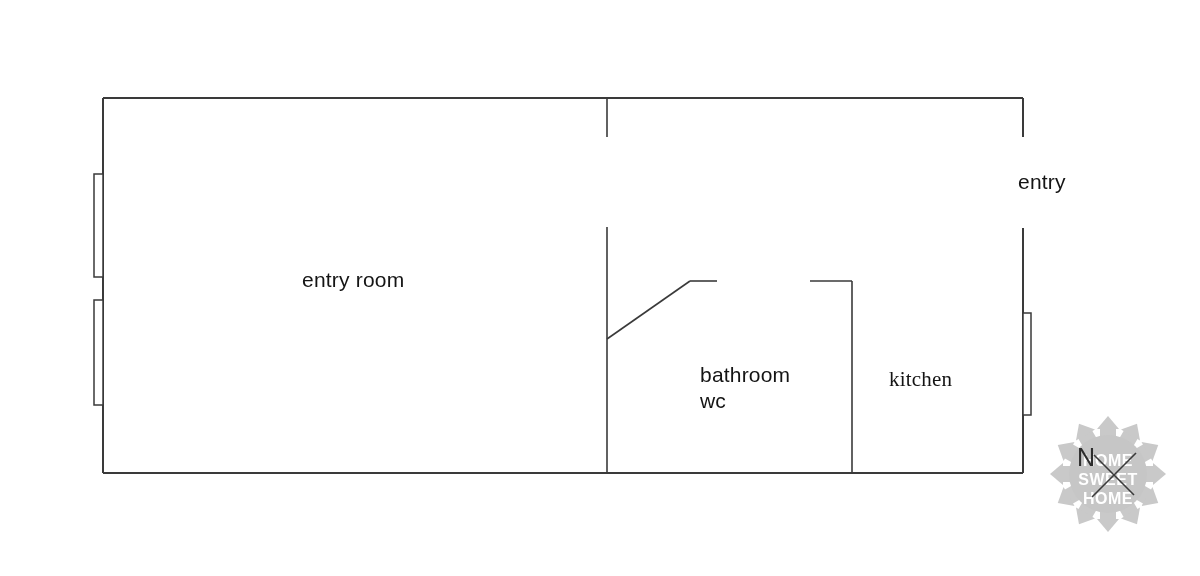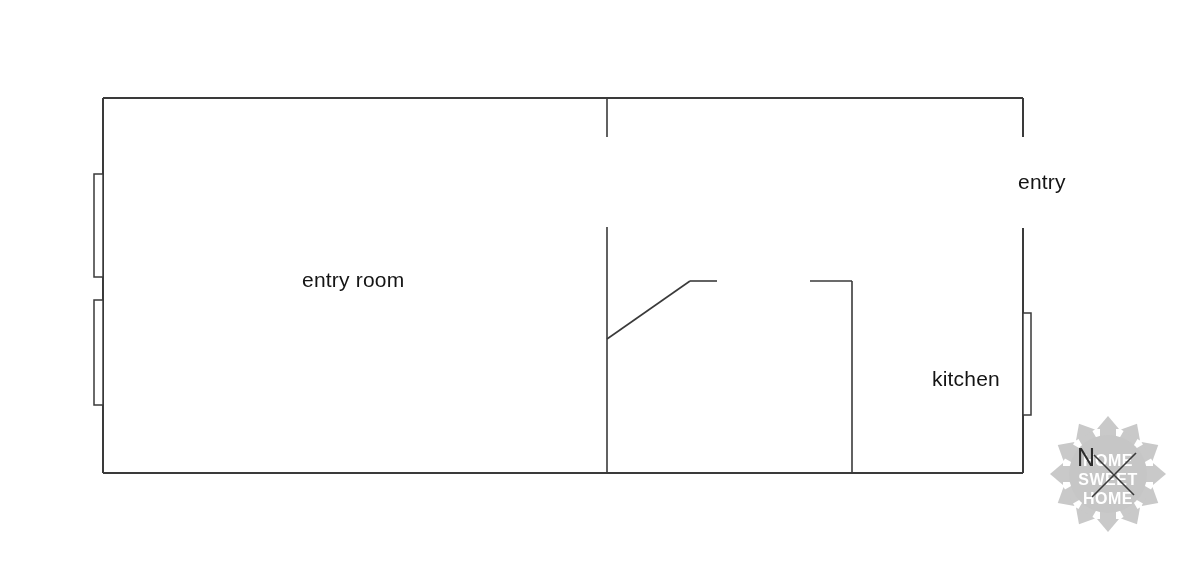--- a/index.html
+++ b/index.html
@@ -95,18 +95,22 @@
 
     <g>
       <text class="compass-n" x="1077" y="466">N</text>
       <line class="compass-line" x1="1092" y1="497" x2="1136" y2="453"></line>
       <line class="compass-line" x1="1094" y1="455" x2="1134" y2="495"></line>
     </g>
   </svg>
 
   <div class="room-label" style="left:302px; top:268px;">entry room</div>
 
+  <div class="room-label" style="left:700px; top:362px; line-height:26px;">
+    <span class="line">bathroom</span>
+    <span class="line">wc</span>
+  </div>
 
-  <div class="room-label" style="left:932px; top:367px;">kitchen</div>
+  <div class="room-label" style="left:889px; top:367px;font-family:Liberation Serif, serif;">kitchen</div>
 
   <div class="room-label" style="left:1018px; top:170px;">entry</div>
 
 </div>
 
 </body></html>

